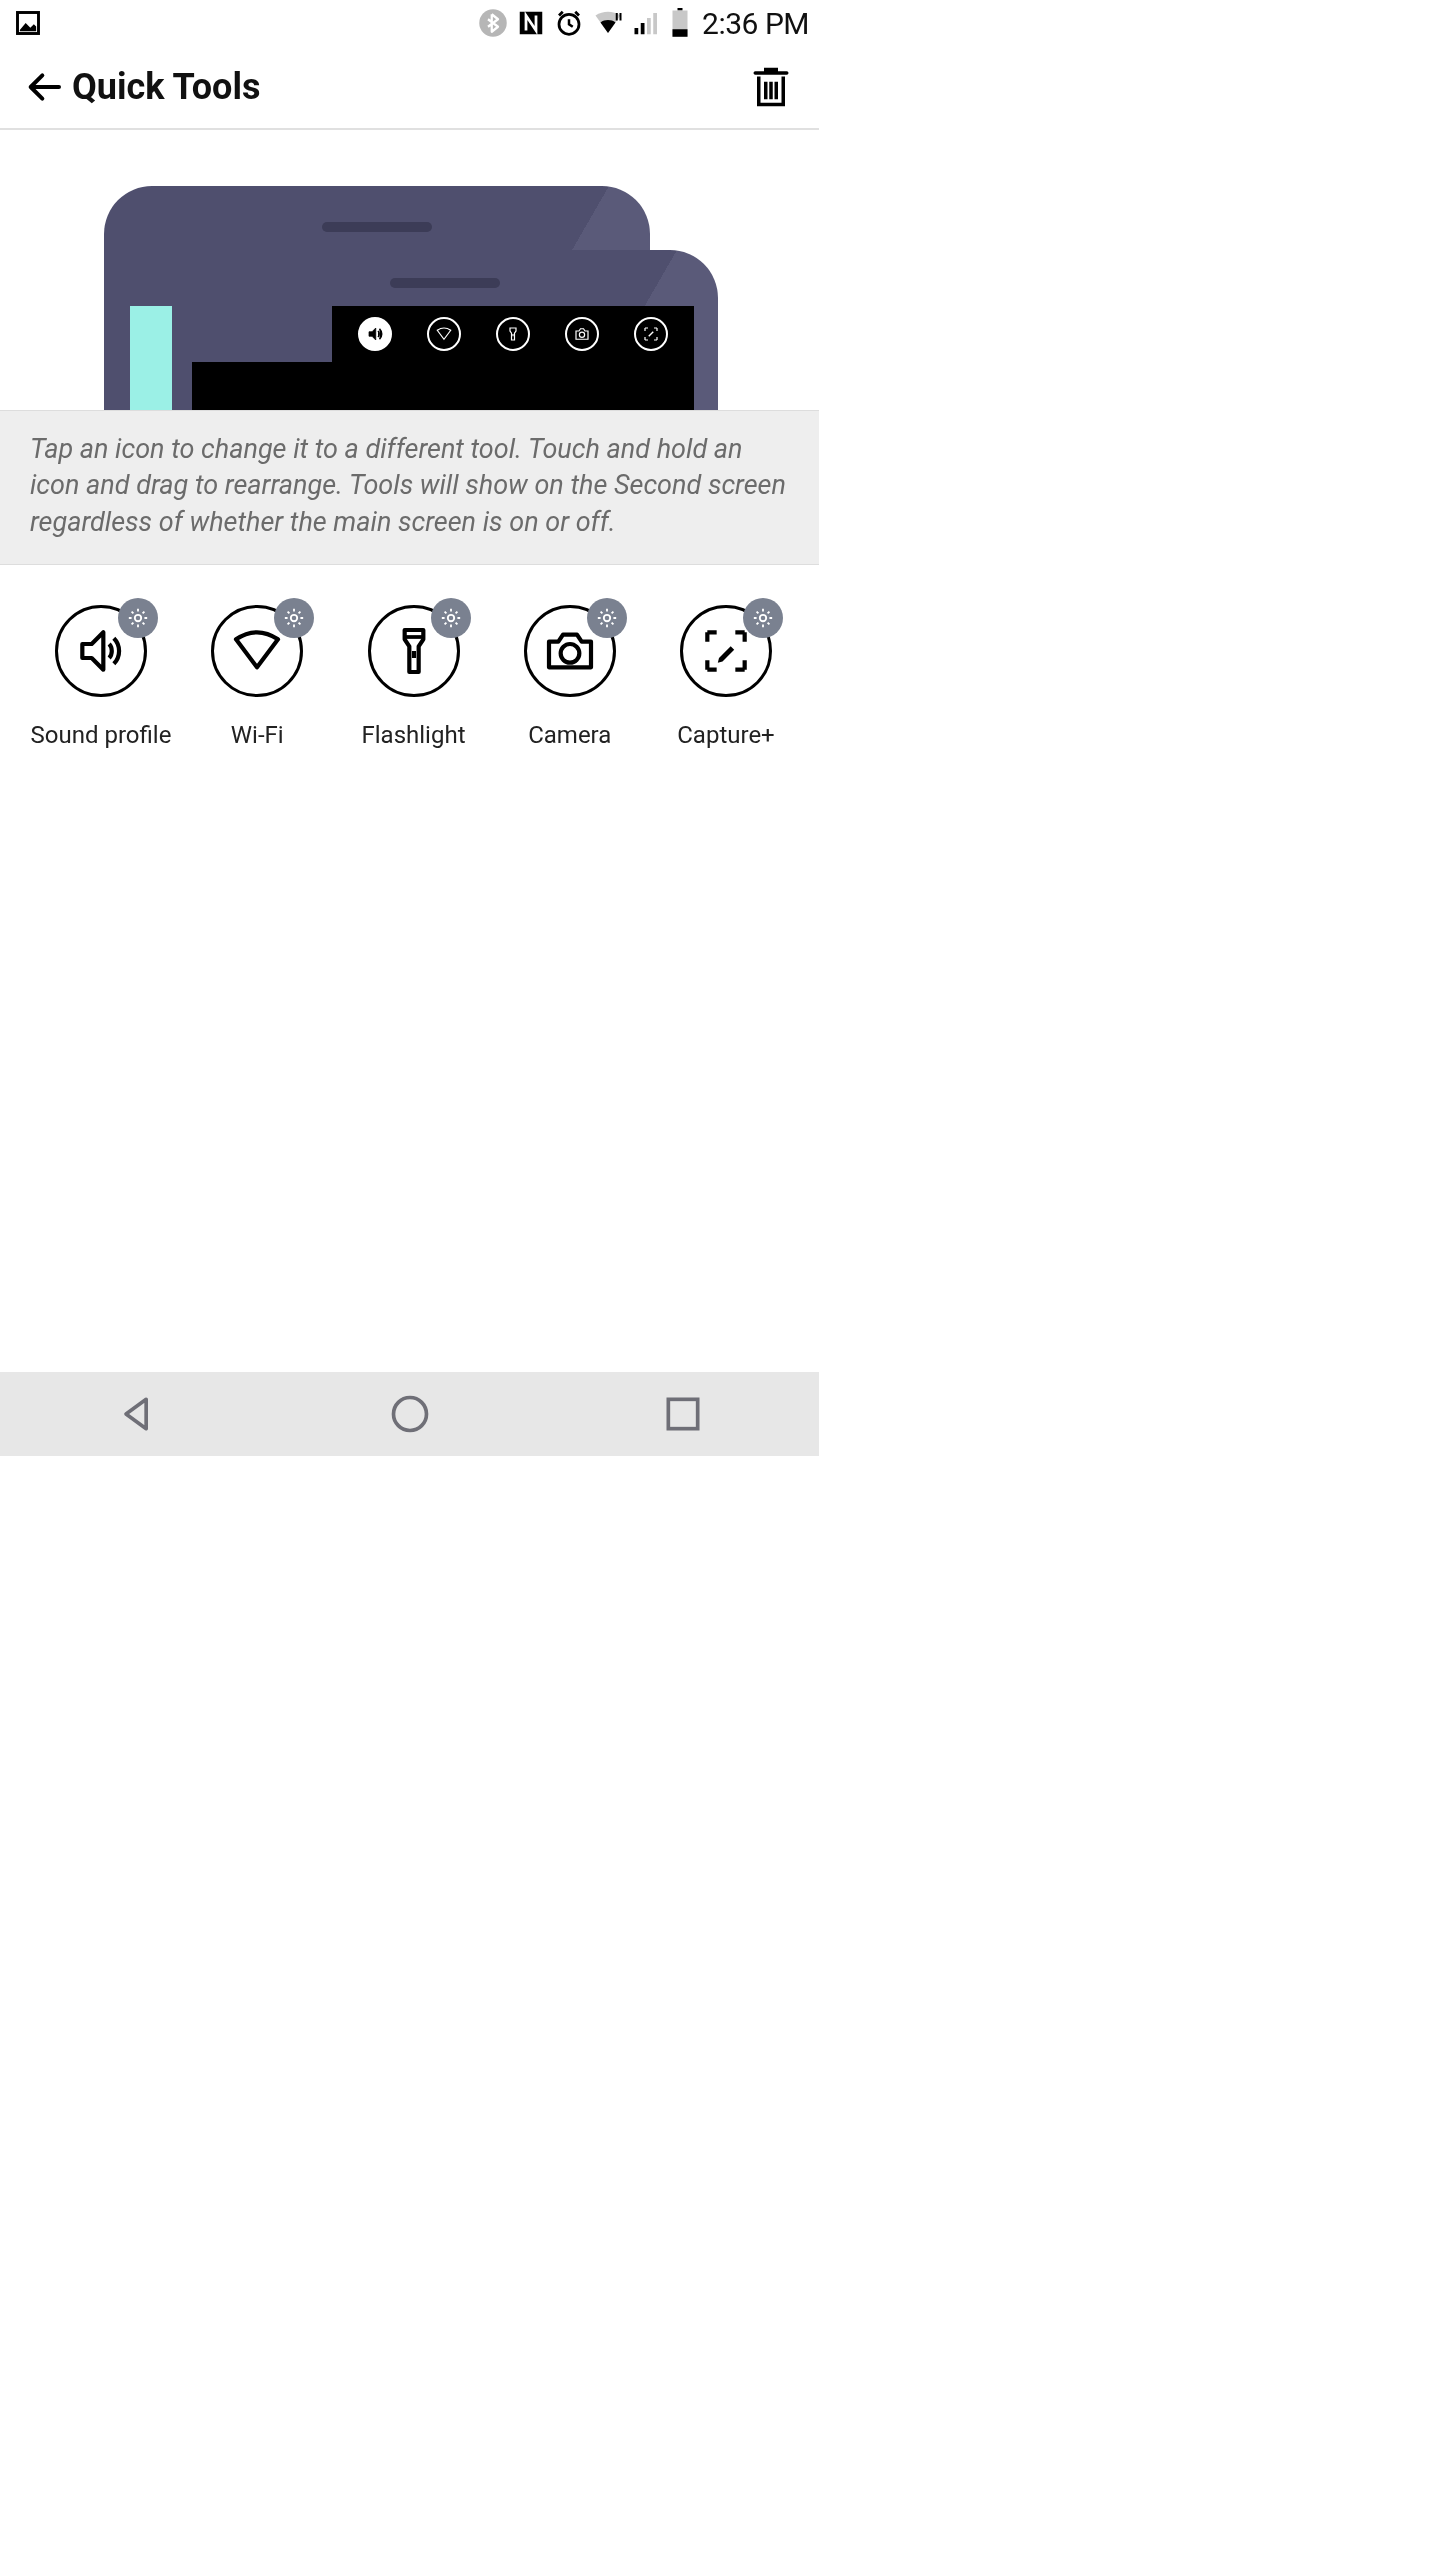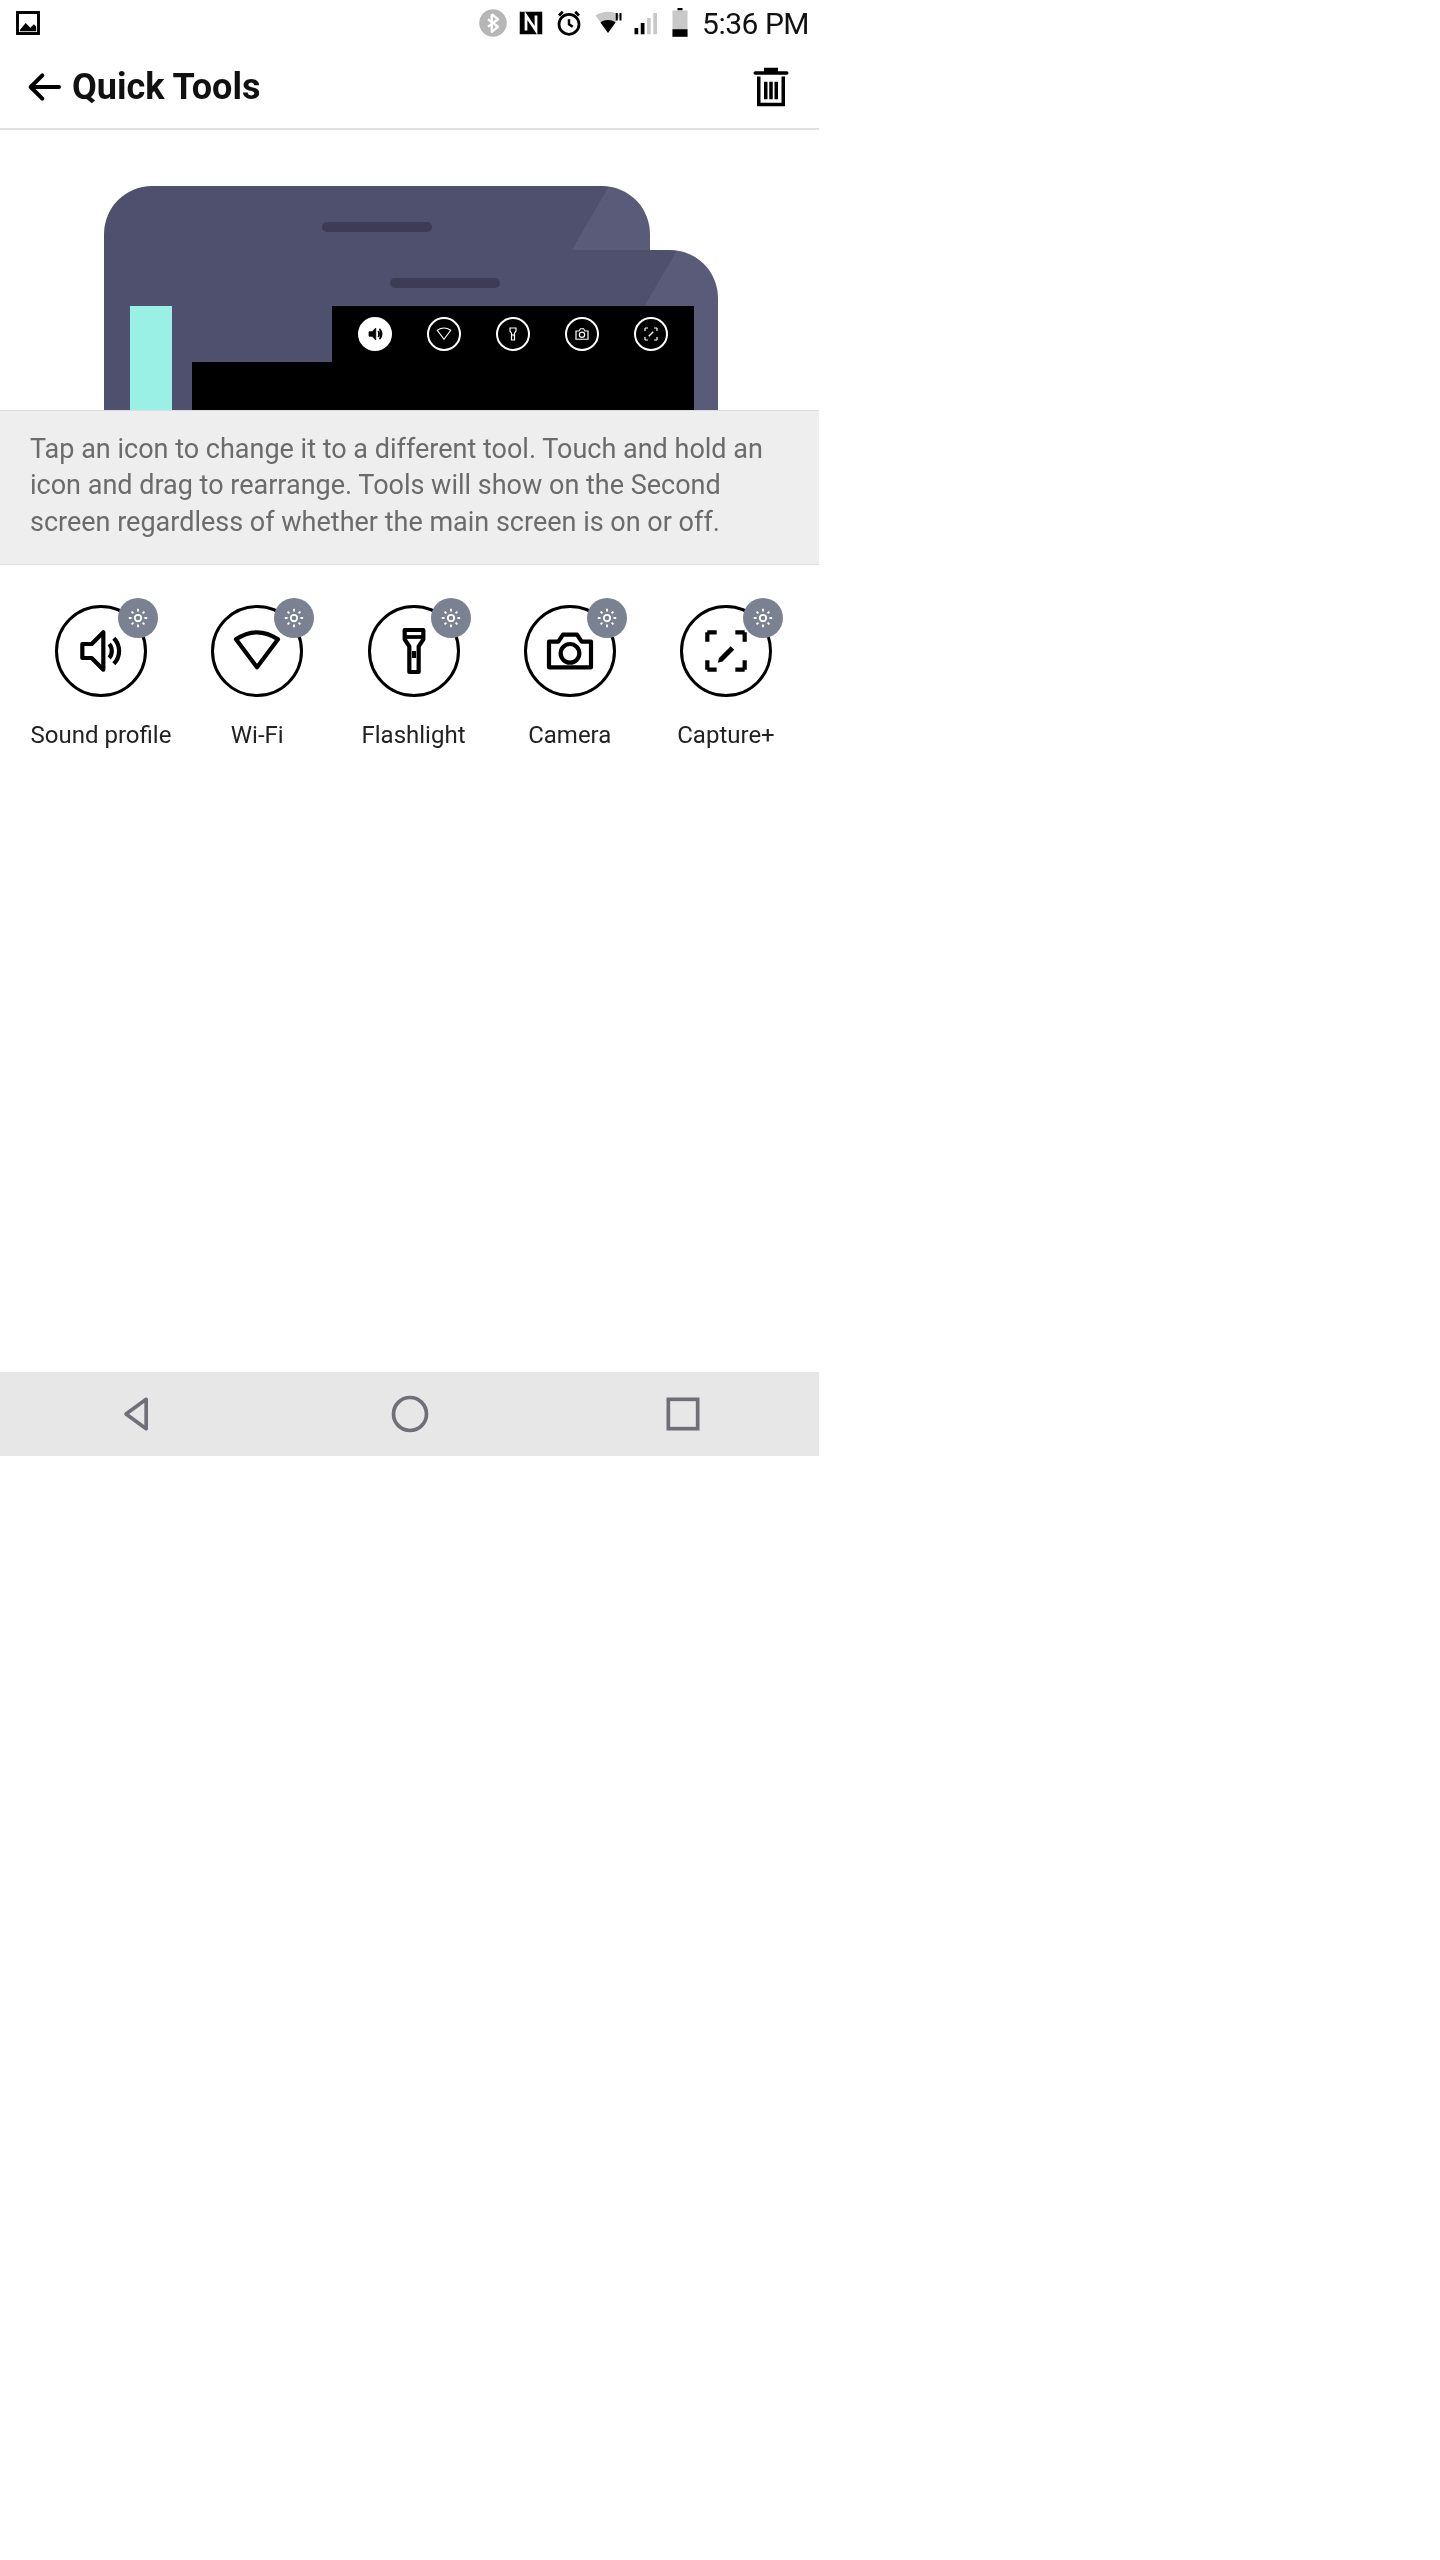--- a/index.html
+++ b/index.html
@@ -29,21 +29,21 @@
   .phone-front { left: 172px; top: 120px; width: 546px; height: 400px; }
   .phone-front .earpiece { top: 28px; }
   .back-screen { position: absolute; left: 130px; top: 176px; width: 62px; height: 140px; background: #9bf0e6; }
   .second-screen { position: absolute; left: 332px; top: 176px; width: 362px; height: 56px; background: #000; display: flex; align-items: center; justify-content: space-around; padding: 0 8px; }
   .under-black { position: absolute; left: 192px; top: 232px; width: 502px; height: 80px; background: #000; }
   .ss-icon { width: 34px; height: 34px; border: 2px solid #fff; border-radius: 50%; display: flex; align-items: center; justify-content: center; }
   .ss-icon.sel { background: #fff; }
   .ss-icon.sel svg path, .ss-icon.sel svg line, .ss-icon.sel svg circle, .ss-icon.sel svg rect { stroke: #000 !important; fill: #000 !important; }
 
   
-  .instruction { background: #eeeeee; border-top: 1px solid #ddd; border-bottom: 1px solid #ddd; padding: 20px 30px 24px; color: #6b6b6b; font-size: 27px; line-height: 1.35; }
+  .instruction { background: #eeeeee; border-top: 1px solid #ddd; border-bottom: 1px solid #ddd; padding: 20px 30px 24px; color: #6b6b6b; font-size: 27px; line-height: 1.35; font-style: italic; }
 
   
   .tools { display: flex; justify-content: space-between; padding: 40px 18px 0; margin-left: 8px; }
   .tool { width: 150px; display: flex; flex-direction: column; align-items: center; position: relative; }
   .tool-circle { width: 92px; height: 92px; border: 3px solid #000; border-radius: 50%; display: flex; align-items: center; justify-content: center; position: relative; }
   .tool-gear { position: absolute; top: -10px; right: -14px; width: 40px; height: 40px; border-radius: 50%; background: #7a8190; display: flex; align-items: center; justify-content: center; }
   .tool-label { margin-top: 24px; font-size: 24px; color: #222; text-align: center; }
 
   
   .nav-bar { position: absolute; bottom: 0; left: 0; right: 0; height: 84px; background: #e7e7e7; display: flex; align-items: center; justify-content: space-around; }
@@ -98,21 +98,21 @@
             <rect x="17" y="4" width="3" height="17" fill="#c8c8c8"></rect>
         </svg>
       </span>
       <span class="stat-icon">
         <svg width="20" height="30" viewBox="0 0 14 24">
             <rect x="5" y="0" width="4" height="2" fill="#000"></rect>
             <rect x="1" y="2" width="12" height="21" fill="#c8c8c8"></rect>
             <rect x="1" y="17" width="12" height="6" fill="#000"></rect>
           </svg>
       </span>
-      <span class="status-time">5:36 PM</span>
+      <span class="status-time">2:36 PM</span>
     </div>
   </div>
 
   <div class="app-bar">
     <div class="back-btn">
       <svg width="40" height="40" viewBox="0 0 24 24">
           <path d="M21 12 L4 12 M11 5 L4 12 L11 19" stroke="#000" stroke-width="2.4" fill="none" stroke-linecap="round" stroke-linejoin="round"></path>
         </svg>
     </div>
     <div class="title">Quick Tools</div>

